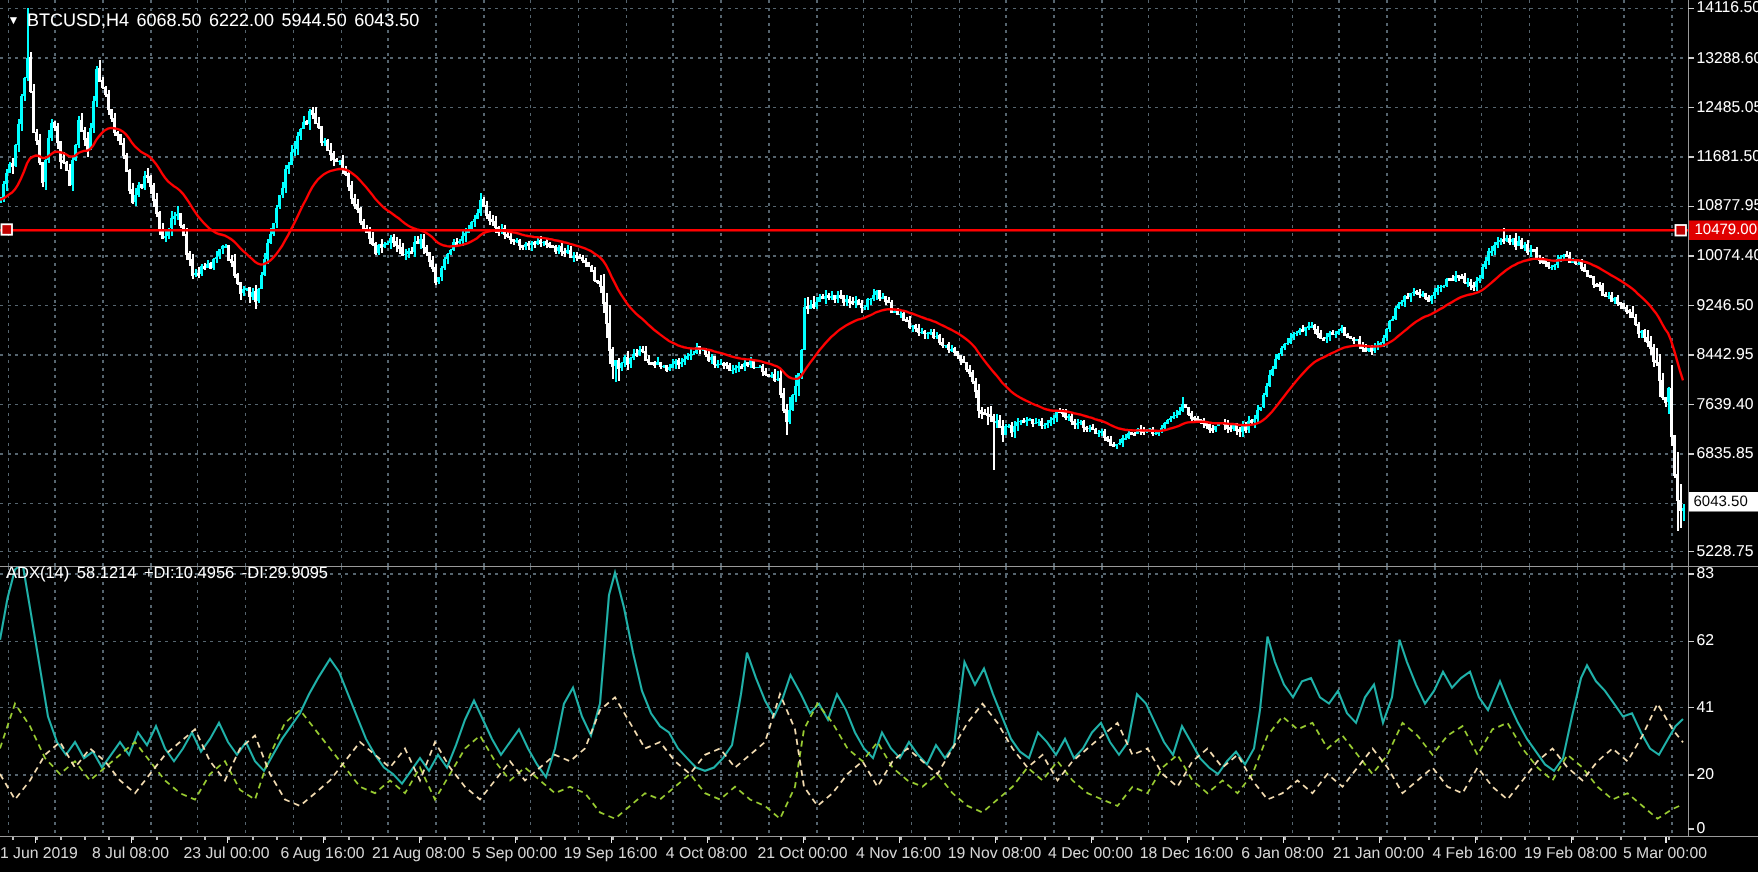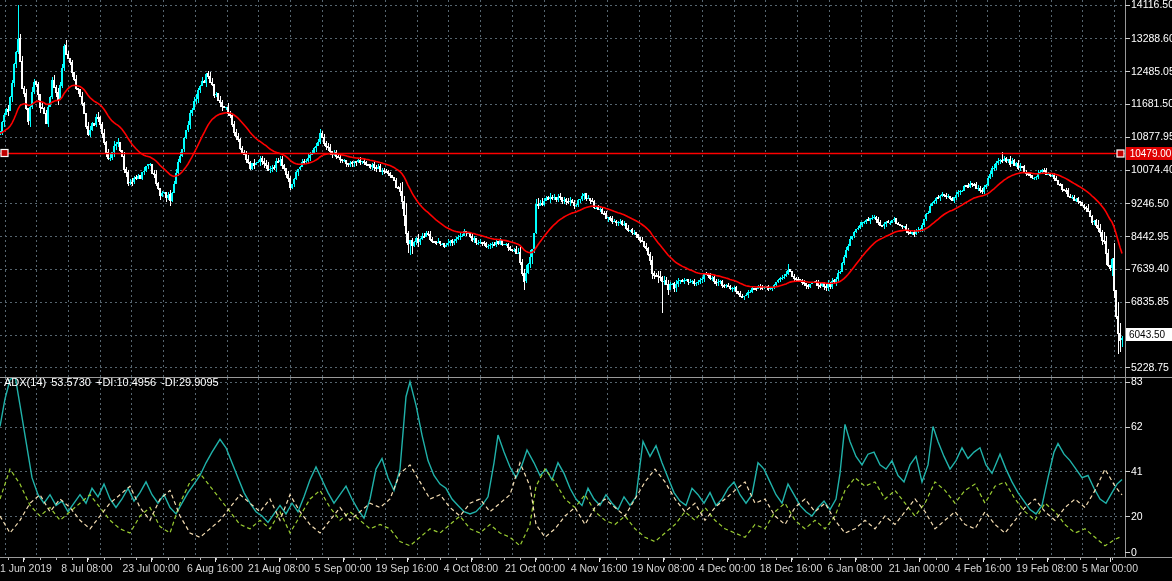--- a/index.html
+++ b/index.html
@@ -1400,20 +1400,23 @@
         <text x="919" y="572" fill="#d6d6d6" font-size="10.5px" text-anchor="middle" font-family="Liberation Sans, sans-serif">21 Jan 00:00</text>
         <line x1="983.5" y1="558" x2="983.5" y2="562" stroke="#e8e8e8" stroke-width="1" shape-rendering="crispEdges"></line>
         <text x="983" y="572" fill="#d6d6d6" font-size="10.5px" text-anchor="middle" font-family="Liberation Sans, sans-serif">4 Feb 16:00</text>
         <line x1="1047.5" y1="558" x2="1047.5" y2="562" stroke="#e8e8e8" stroke-width="1" shape-rendering="crispEdges"></line>
         <text x="1047" y="572" fill="#d6d6d6" font-size="10.5px" text-anchor="middle" font-family="Liberation Sans, sans-serif">19 Feb 08:00</text>
         <line x1="1110.5" y1="558" x2="1110.5" y2="562" stroke="#e8e8e8" stroke-width="1" shape-rendering="crispEdges"></line>
         <text x="1110" y="572" fill="#d6d6d6" font-size="10.5px" text-anchor="middle" font-family="Liberation Sans, sans-serif">5 Mar 00:00</text>
       </g>
     </svg>
 
+  <div class="title-overlay">
+    <span class="tri">▼</span><span>BTCUSD,H4</span><span>6068.50</span><span>6222.00</span><span>5944.50</span><span>6043.50</span>
+  </div>
 
   <div class="adx-overlay">
-    <span>ADX(14)</span><span>53.5730</span><span>+DI:10.4956</span><span>-DI:29.9095</span>
+    <span>ADX(14)</span><span>58.1214</span><span>+DI:10.4956</span><span>-DI:29.9095</span>
   </div>
 
   <div class="price-tag red" id="hline-tag" style="top: 146.5px;">10479.00</div>
   <div class="price-tag white" id="current-tag" style="top: 327.6px;">6043.50</div>
 </div>
 
 </body></html>

